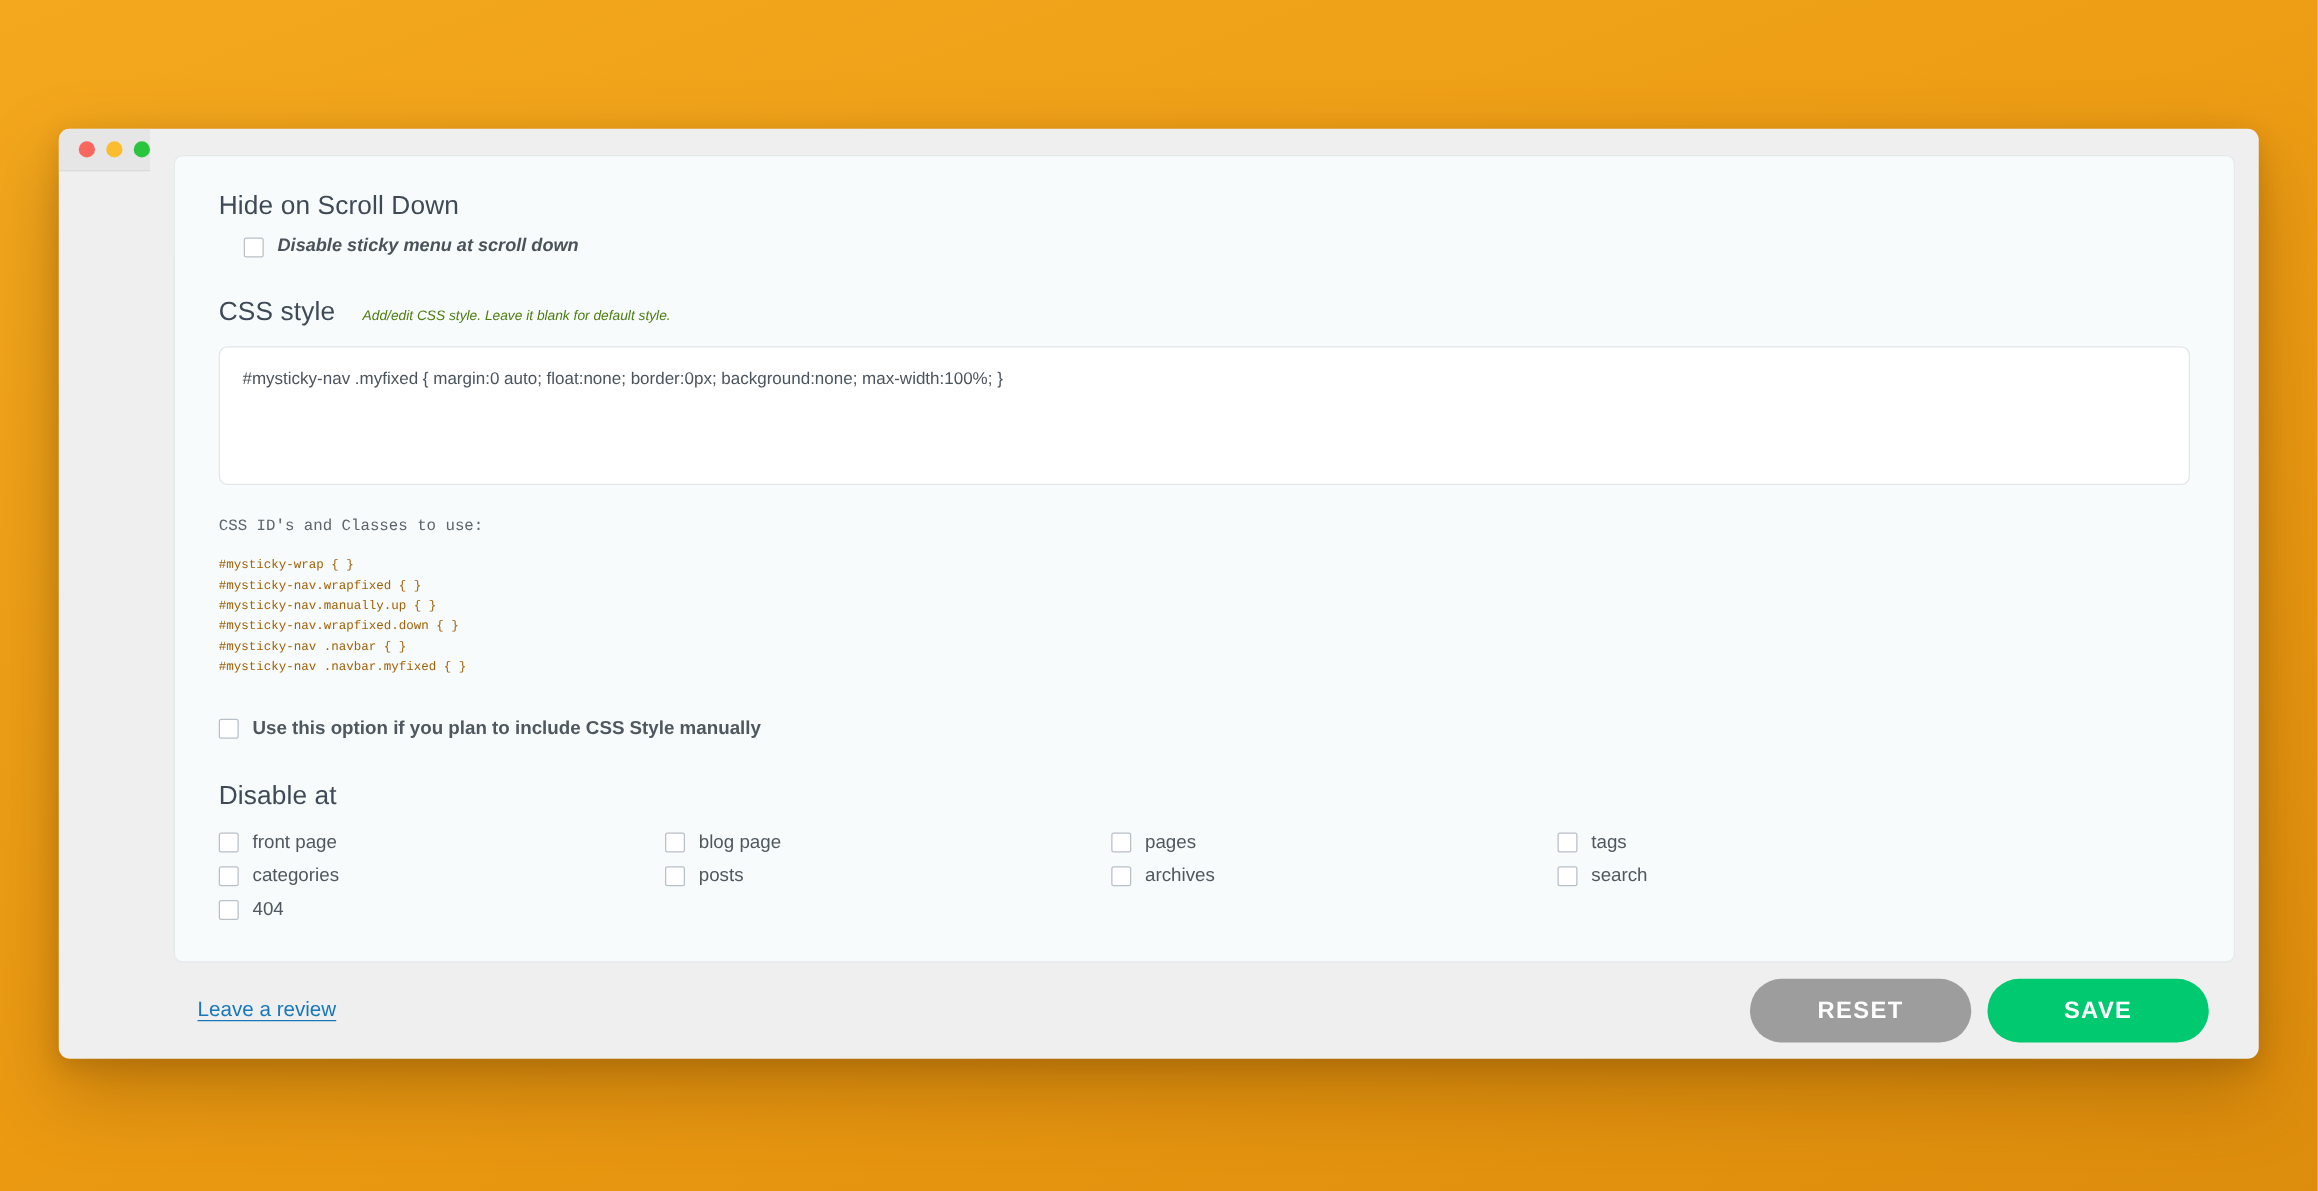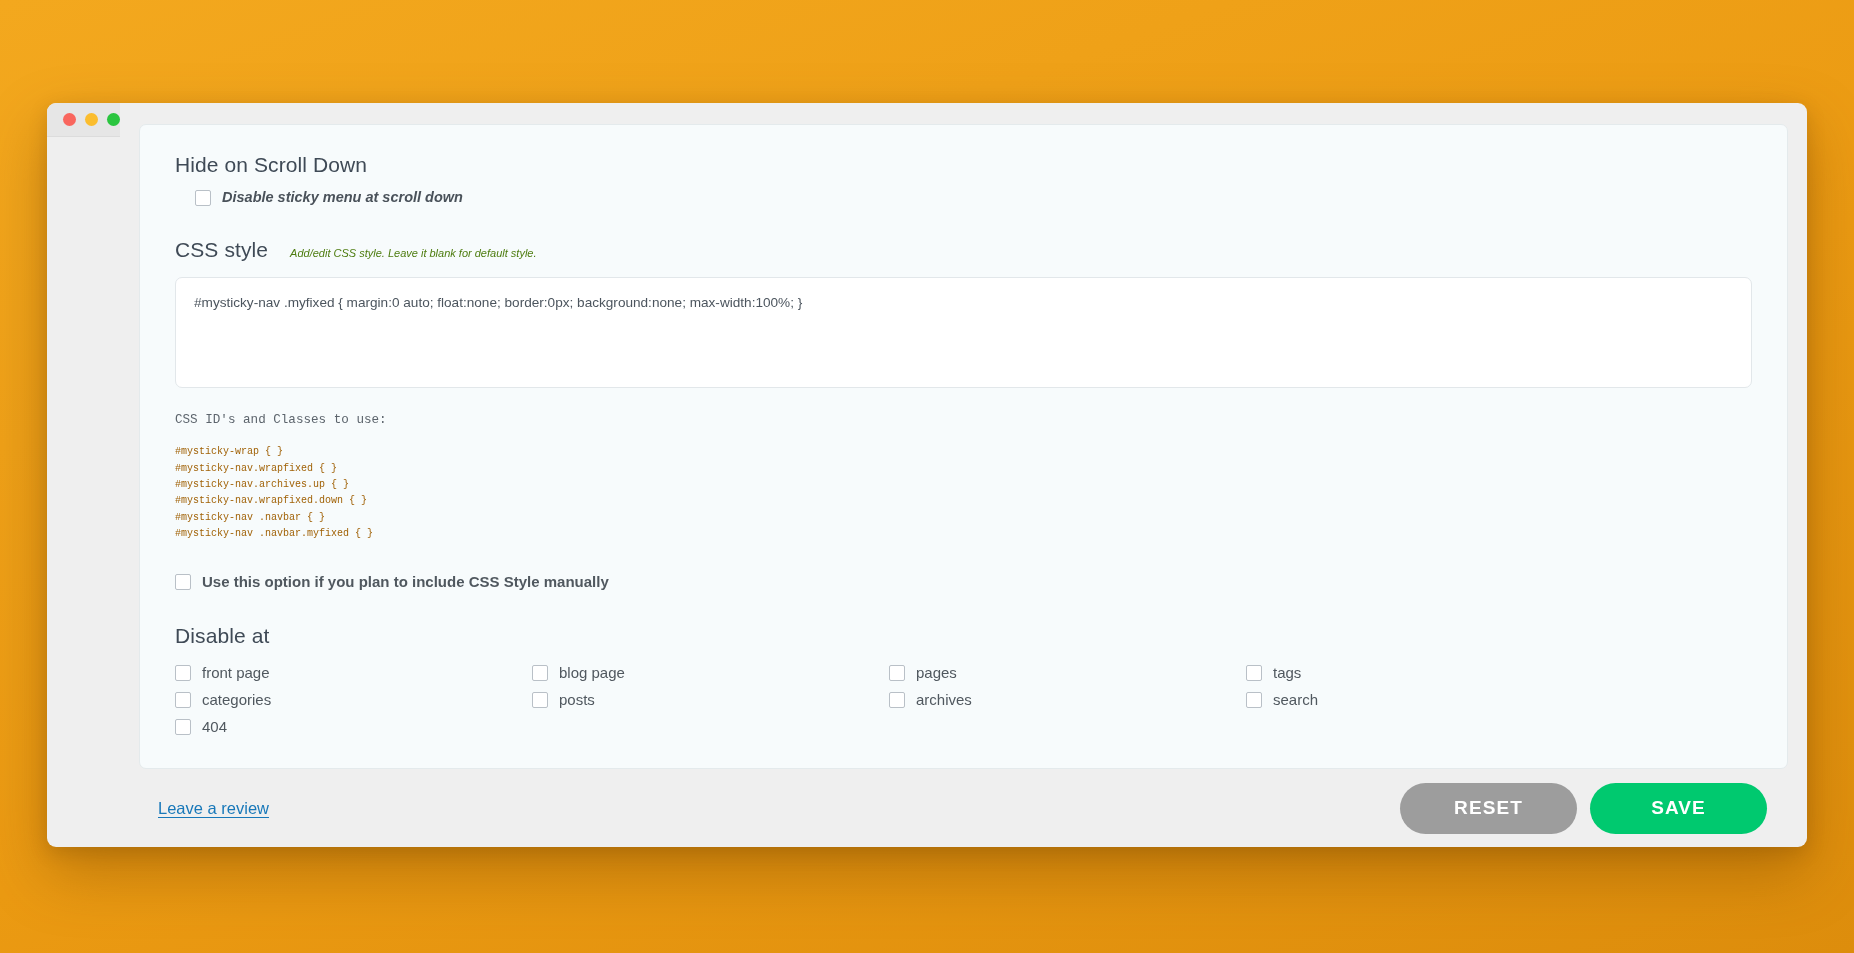--- a/index.html
+++ b/index.html
@@ -249,21 +249,21 @@
           <h2 class="section-title">CSS style</h2>
           <span class="hint-text">Add/edit CSS style. Leave it blank for default style.</span>
         </div>
         <textarea id="css-textarea" spellcheck="false" placeholder="" style="">#mysticky-nav .myfixed { margin:0 auto; float:none; border:0px; background:none; max-width:100%; }</textarea>
       </div>
 
       <div id="css-ids-block">
         <div class="css-ids-caption">CSS ID's and Classes to use:</div>
         <div class="css-id-line">#mysticky-wrap { }</div>
         <div class="css-id-line">#mysticky-nav.wrapfixed { }</div>
-        <div class="css-id-line">#mysticky-nav.archives.up { }</div>
+        <div class="css-id-line">#mysticky-nav.manually.up { }</div>
         <div class="css-id-line">#mysticky-nav.wrapfixed.down { }</div>
         <div class="css-id-line">#mysticky-nav .navbar { }</div>
         <div class="css-id-line">#mysticky-nav .navbar.myfixed { }</div>
       </div>
 
       <div id="disable-css-style-section">
         <div class="cb-row">
           <span class="cb-box"></span>
           <span class="cb-label">Use this option if you plan to include CSS Style manually</span>
         </div>

